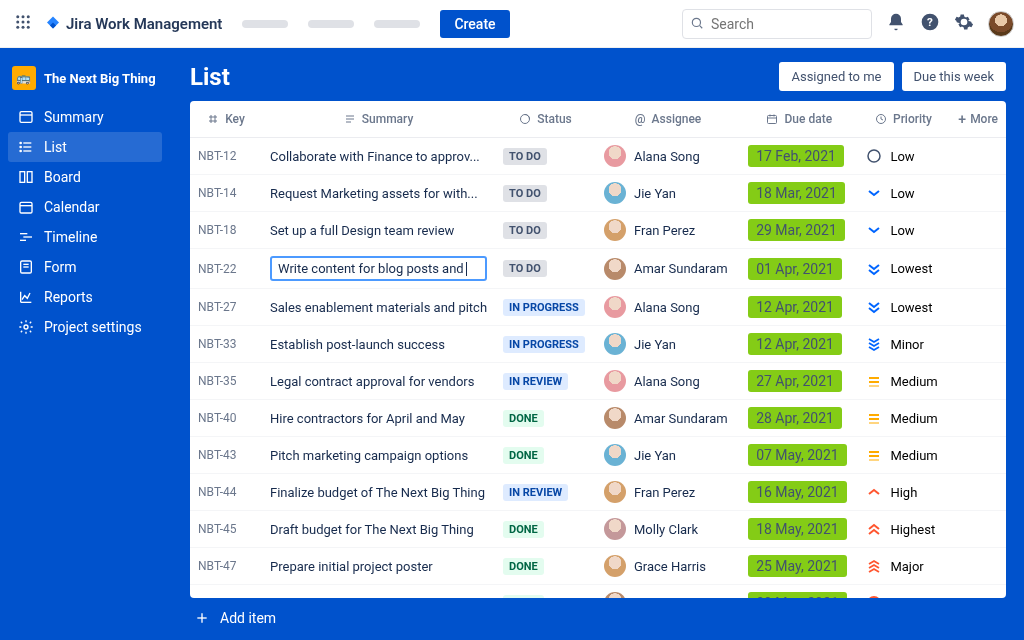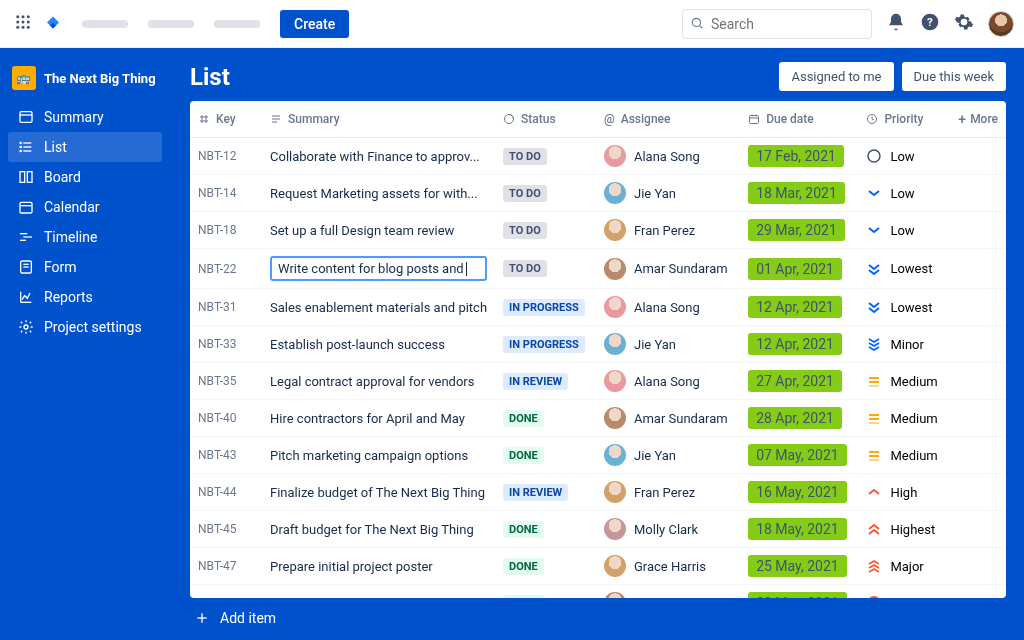--- a/index.html
+++ b/index.html
@@ -30,21 +30,21 @@
 
 .content { flex:1; padding:14px 18px 10px 20px; overflow:hidden; display:flex; flex-direction:column; }
 .content-header { display:flex; align-items:center; margin-bottom:10px; }
 .content-title { color:#fff; font-size:24px; font-weight:700; }
 .filter-btns { margin-left:auto; display:flex; gap:8px; }
 .filter-btns button { background:#fff; border:none; padding:7px 12px; border-radius:3px; font-size:13px; color:#42526E; cursor:pointer; }
 
 .table-wrap { background:#fff; border-radius:4px; overflow:hidden; }
 table { width:100%; border-collapse:collapse; font-size:13px; }
 th { text-align:left; font-weight:500; color:#6B778C; padding:10px 8px; border-bottom:1px solid #EBECF0; font-size:12px; }
-th .th-inner { display:flex; align-items:center; gap:6px; }
+th .th-inner { display:flex; align-items:center; gap:6px;justify-content:center; }
 td { padding:7px 8px; border-bottom:1px solid #F4F5F7; color:#172B4D; vertical-align:middle; }
 .col-key { color:#6B778C; font-size:12px; width:72px;}
 .col-summary { width:220px; white-space:nowrap; overflow:hidden; text-overflow:ellipsis; }
 .editing .col-summary div { border:2px solid #4C9AFF; border-radius:3px; padding:3px 6px; display:flex; align-items:center; }
 .editing .col-summary div::after { content:""; width:1px; height:14px; background:#172B4D; margin-left:2px; animation: blink 1s infinite; }
 @keyframes blink { 50% { opacity:0; } }
 .status-lozenge { display:inline-block; padding:2px 6px; border-radius:3px; font-size:11px; font-weight:700; }
 .status-todo { background:#DFE1E6; color:#42526E; }
 .status-inprogress { background:#DEEBFF; color:#0747A6; }
 .status-inreview { background:#DEEBFF; color:#0747A6; }
@@ -74,20 +74,21 @@
         <circle cx="5" cy="19" r="2"></circle>
         <circle cx="12" cy="19" r="2"></circle>
         <circle cx="19" cy="19" r="2"></circle>
       </svg>
   </span>
   <span class="logo-text">
     <svg viewBox="0 0 24 24">
         <path fill="#2684FF" d="M12 2 L20 10 L12 18 L4 10 Z"></path>
         <path fill="#0052CC" d="M12 10 L16 14 L12 18 L8 14 Z"></path>
       </svg>
+    <span>Jira Work Management</span>
   </span>
   <span class="placeholder-pill"></span>
   <span class="placeholder-pill"></span>
   <span class="placeholder-pill"></span>
   <button class="btn-create">Create</button>
   <div class="topbar-right">
     <div class="search">
       <span class="sicon"><svg width="14" height="14" viewBox="0 0 24 24" fill="none" stroke="currentColor" stroke-width="2">
             <circle cx="11" cy="11" r="7"></circle>
             <line x1="21" y1="21" x2="16.65" y2="16.65"></line>
@@ -356,21 +357,21 @@
                       <polyline points="3 4 8 8 13 4" fill="none" stroke="#0065FF" stroke-width="2"></polyline>
                       <polyline points="3 9 8 13 13 9" fill="none" stroke="#0065FF" stroke-width="2"></polyline>
                     </svg>
                   </span>
                   <span>Lowest</span>
                 </div>
               </td>
               <td></td>
             </tr>
             <tr>
-              <td class="col-key">NBT-31</td>
+              <td class="col-key">NBT-27</td>
               <td class="col-summary">
                 <div>Sales enablement materials and pitch</div>
               </td>
               <td><span class="status-lozenge status-inprogress">IN PROGRESS</span></td>
               <td>
                 <div class="assignee-cell">
                   <div class="av" style="background:radial-gradient(circle at 50% 35%, #f0d8c8 0 35%, #e89aa0 36% 100%)"></div>
                   <span>Alana Song</span>
                 </div>
               </td>

